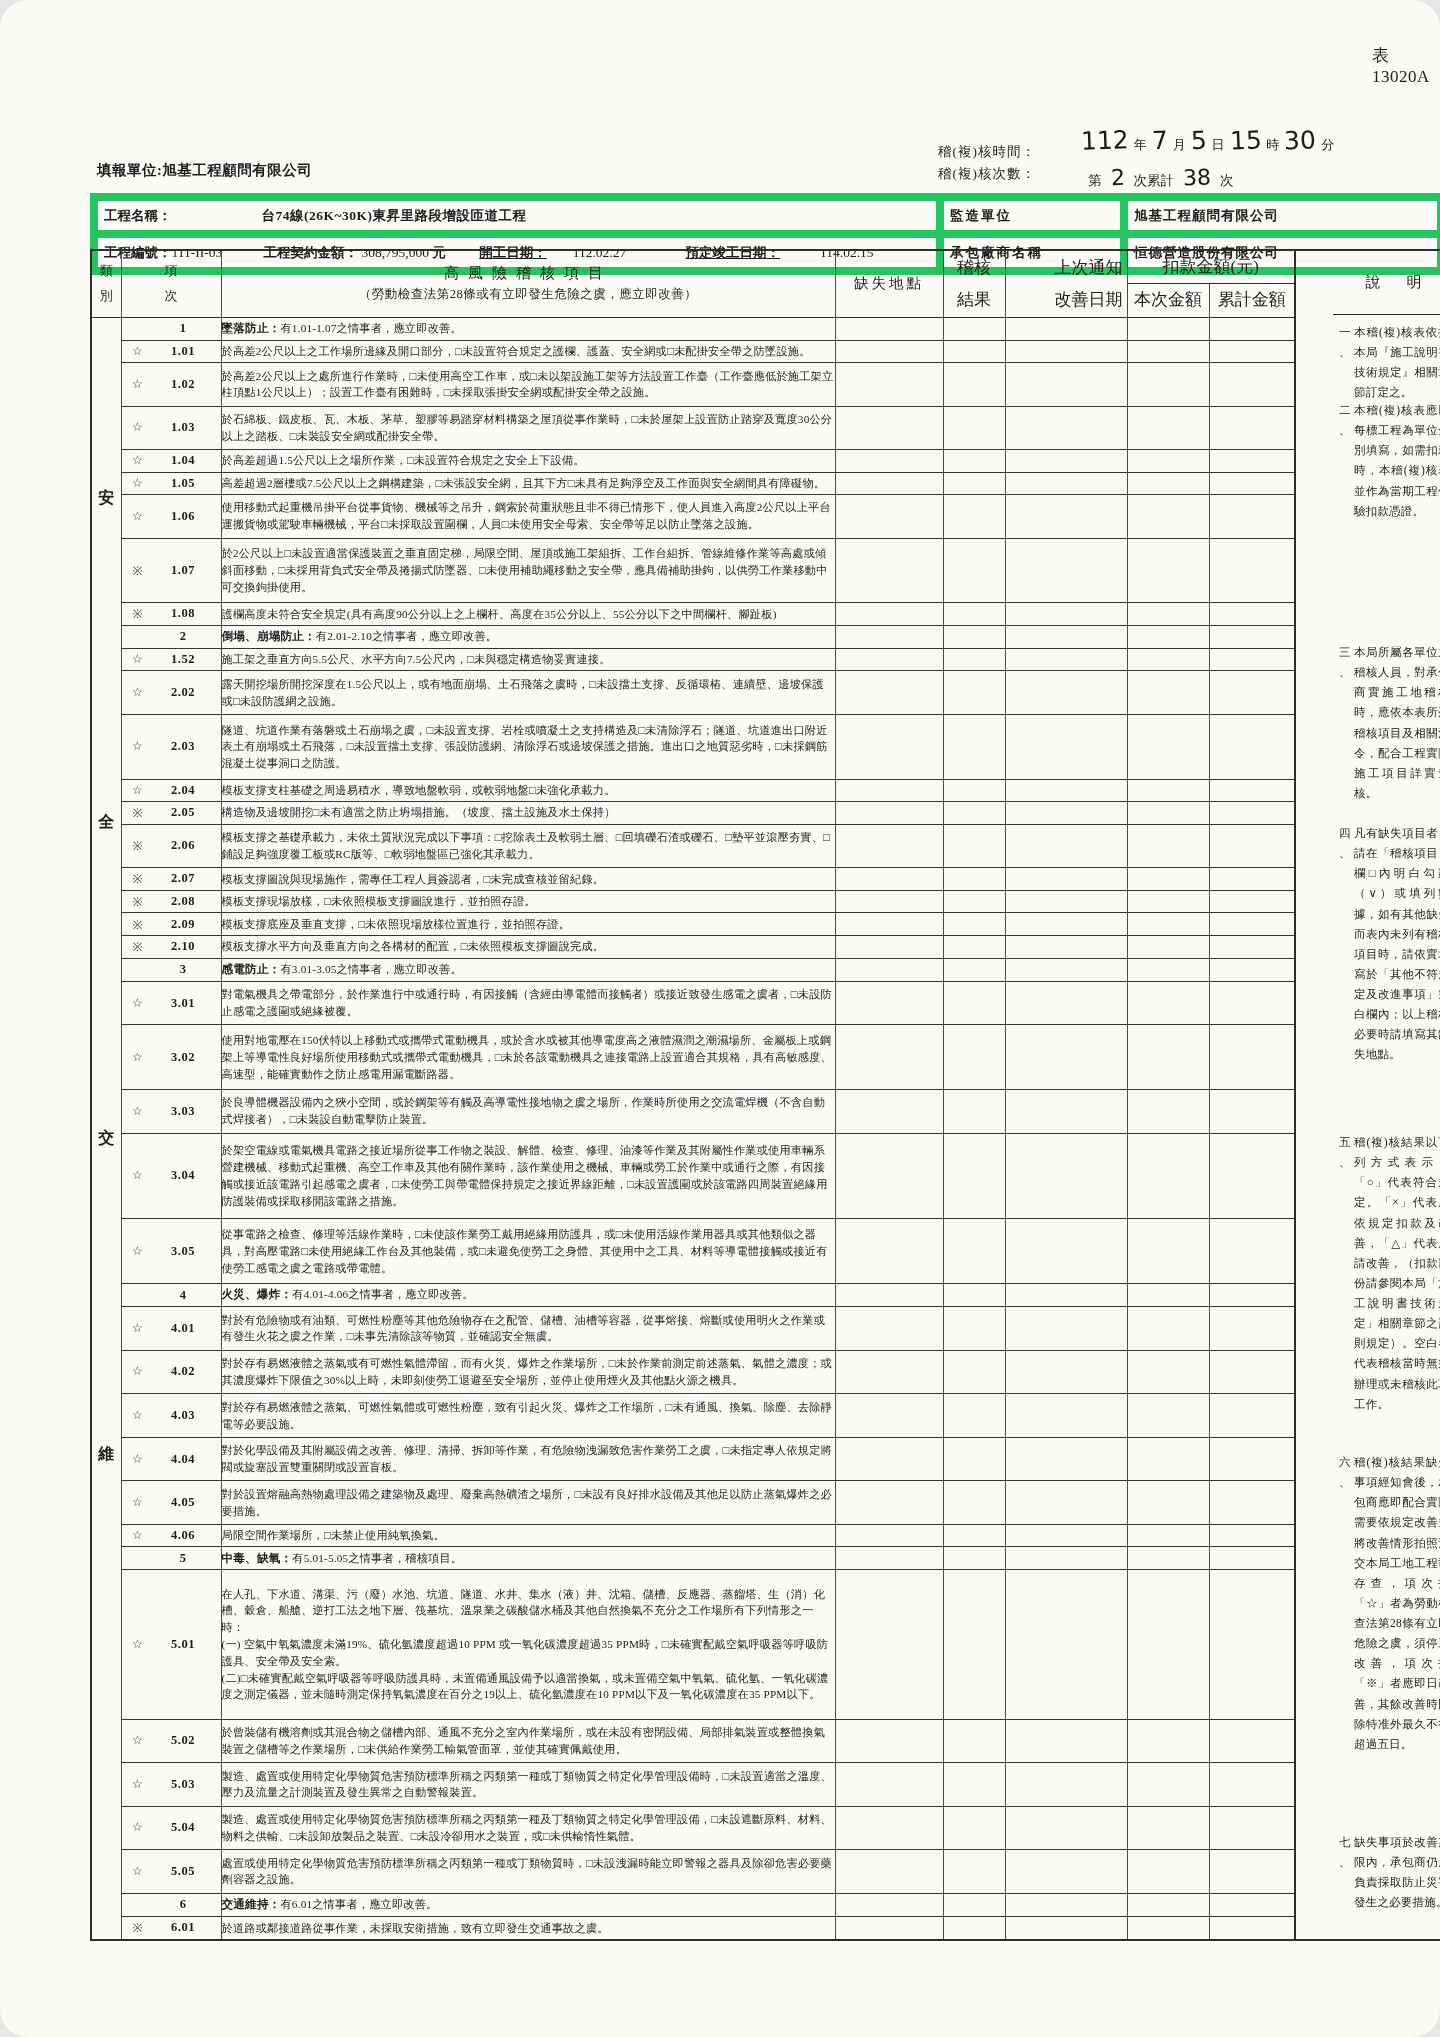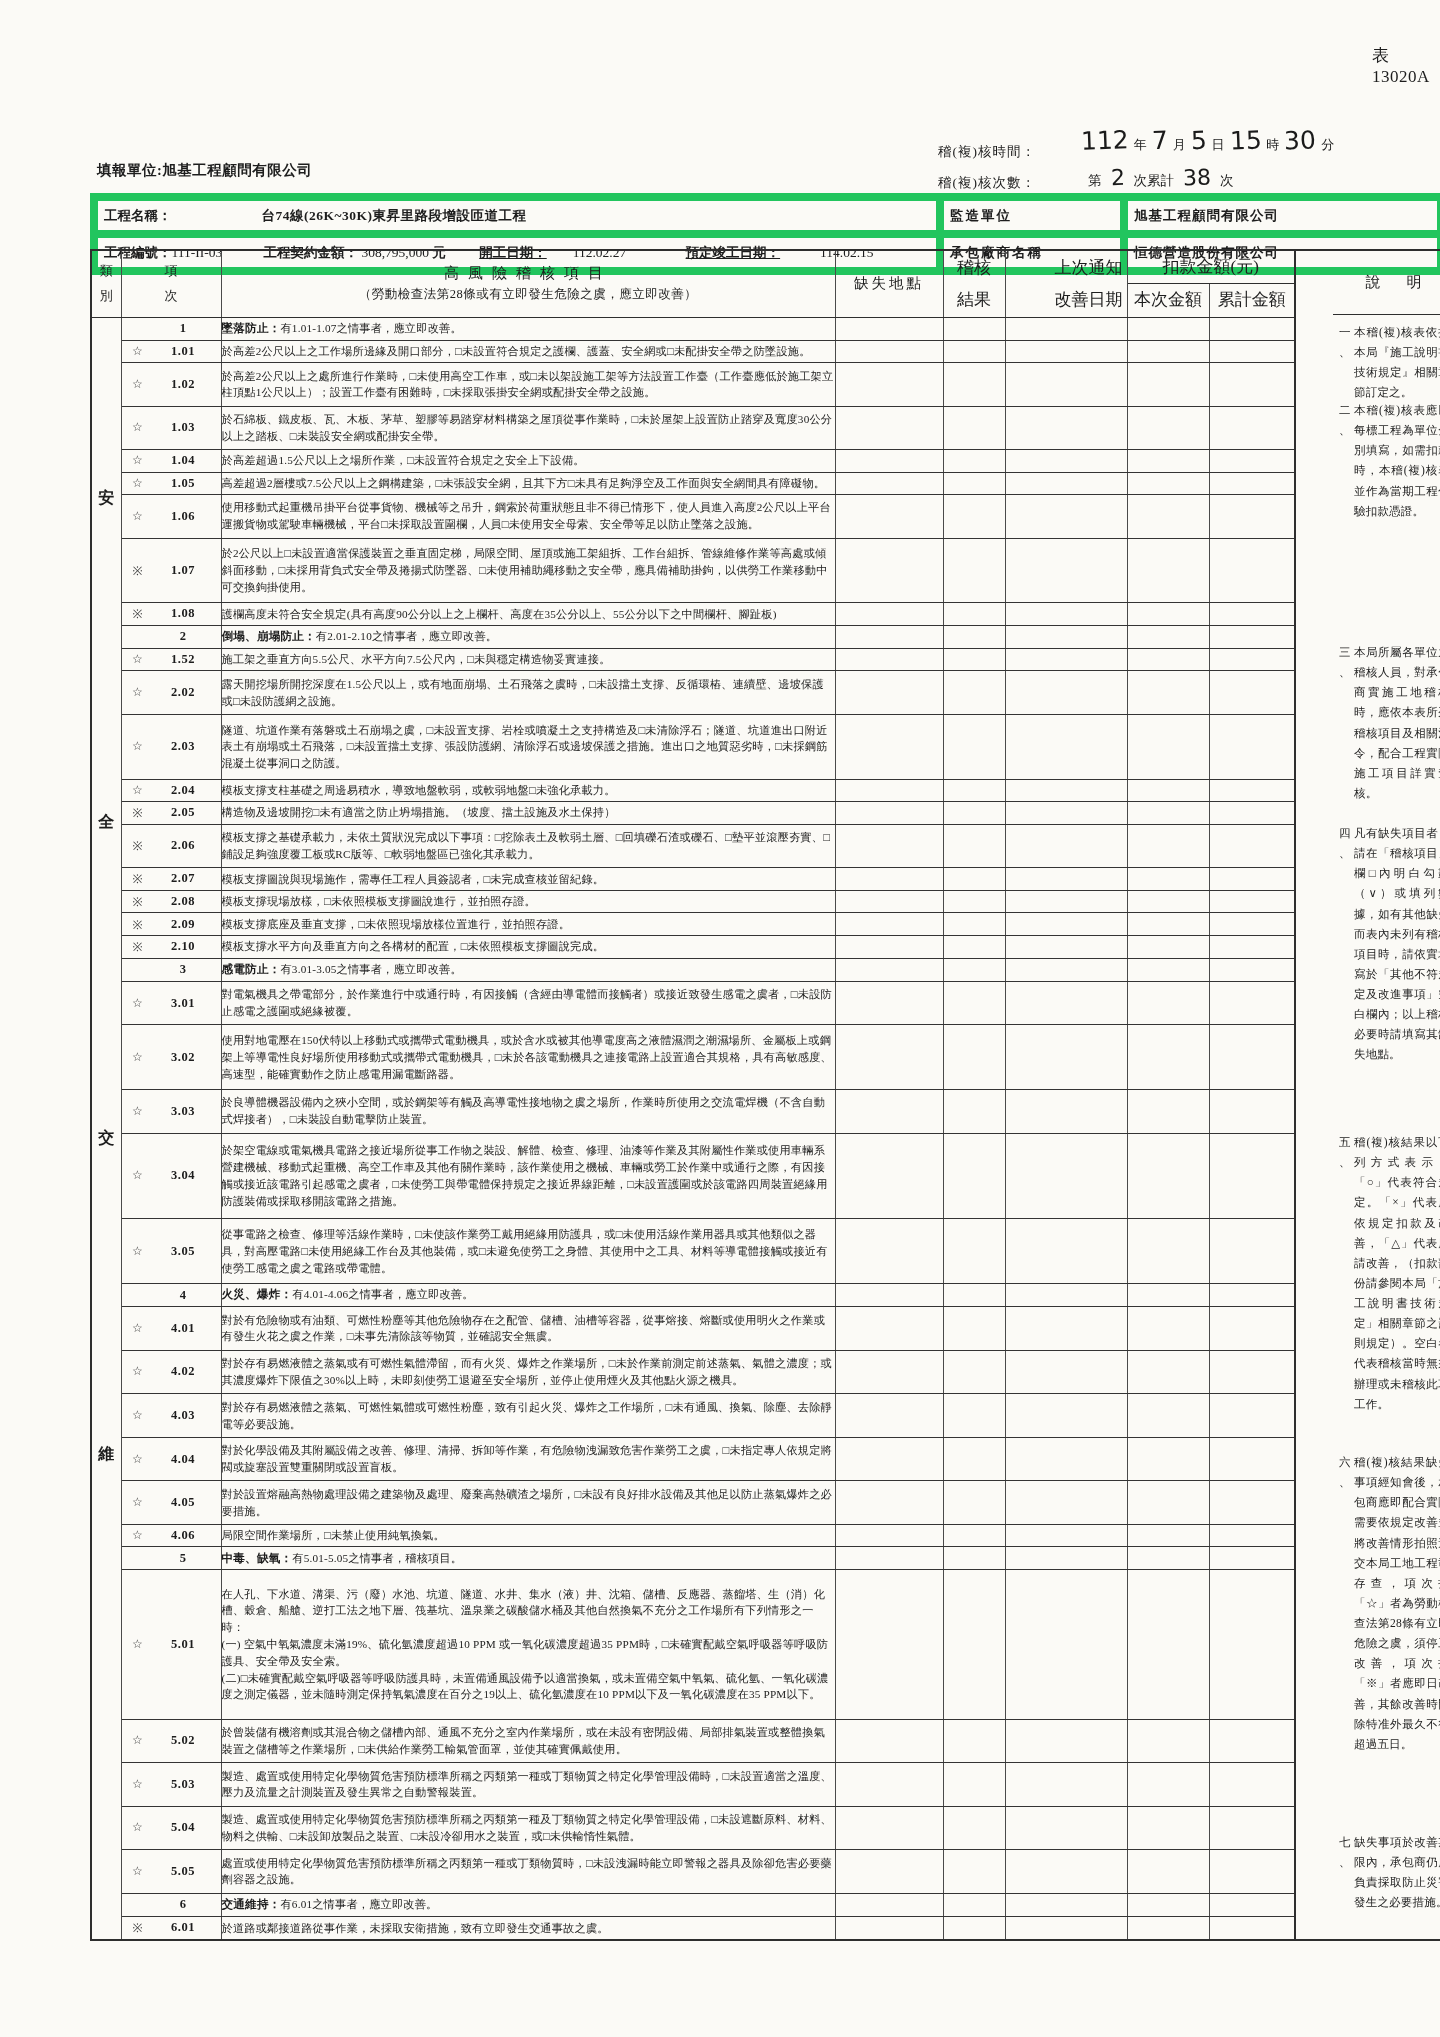--- a/index.html
+++ b/index.html
@@ -1,27 +1,27 @@
 <!DOCTYPE html>
 <html><head>
 <meta charset="utf-8">
 <style>
   html,body{margin:0;padding:0;background:#e8e8e8;}
   .page{
     position:relative;width:1440px;height:2037px;background:#fbfaf6;
     font-family:"Liberation Serif","DejaVu Serif",serif;color:#1d1d1d;
-    overflow:hidden;margin:0 auto;
+    overflow:hidden;margin:0 auto;border-radius:28px;
   }
   
   .form-code{position:absolute;left:1372px;top:44px;font-size:17px;letter-spacing:.5px;}
   .doc-title{position:absolute;left:0;top:114px;width:100%;text-align:center;font-size:13px;letter-spacing:1px;}
   .reporting-unit{position:absolute;left:97px;top:161px;font-size:14.5px;font-weight:bold;letter-spacing:.5px;}
   .meta-label{position:absolute;font-size:13.5px;letter-spacing:1px;}
   .meta-time-label{left:938px;top:143px;}
-  .meta-count-label{left:938px;top:174px;}
+  .meta-count-label{left:938px;top:165px;}
   .hand{
     font-family:"DejaVu Sans",sans-serif;display:inline-block;
     font-size:25px;transform:rotate(-2deg);color:#1a1a1a;padding:0 3px;
   }
   .hand.small{font-size:22px;}
   .unit{font-size:13px;padding:0 2px;}
   .meta-time-value{position:absolute;left:1078px;top:126px;white-space:nowrap;}
   .meta-count-value{position:absolute;left:1082px;top:165px;white-space:nowrap;}
   .meta-count-value .unit{font-size:13.5px;padding:0 6px;}
   

